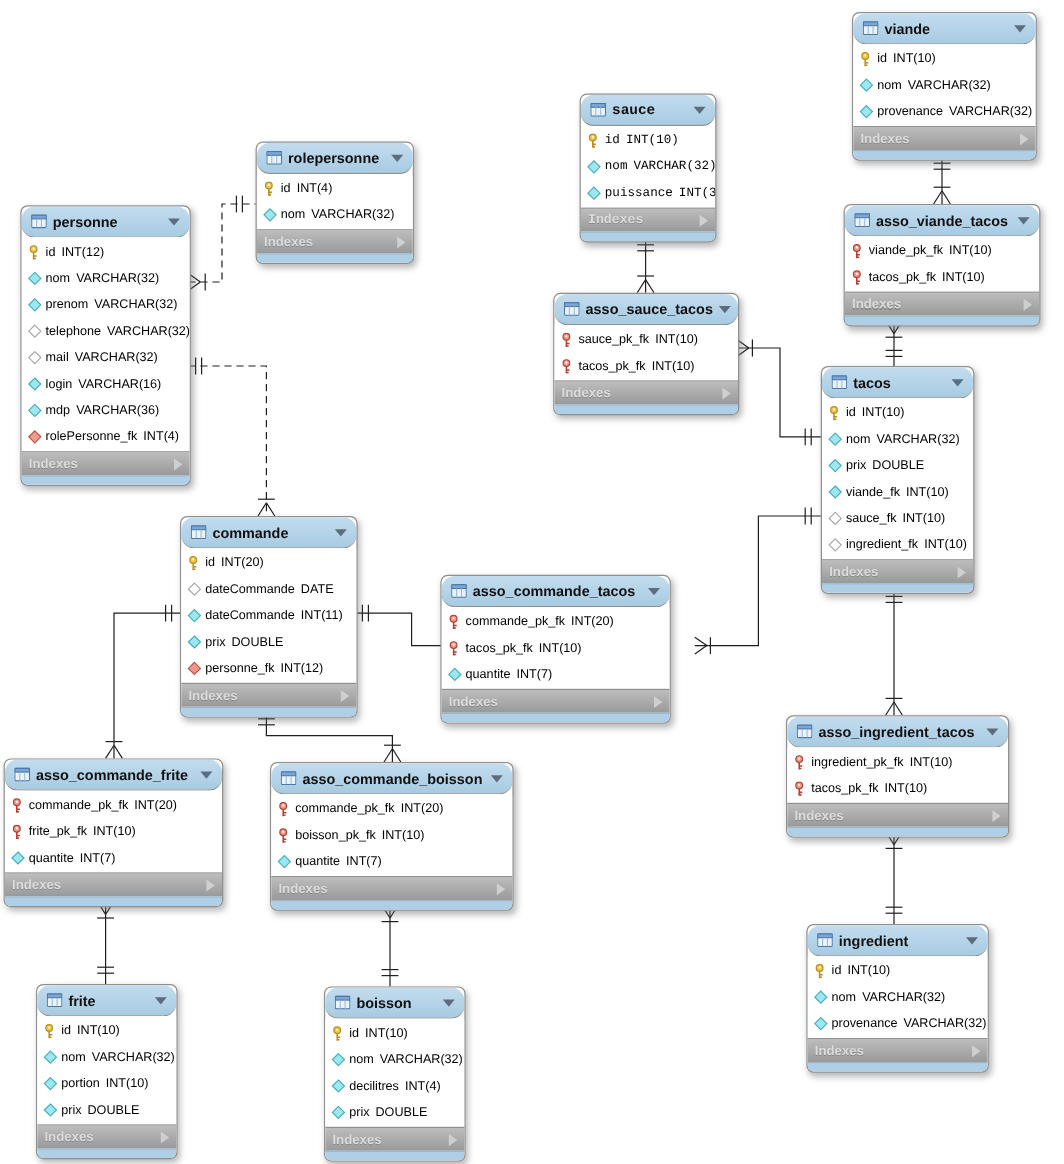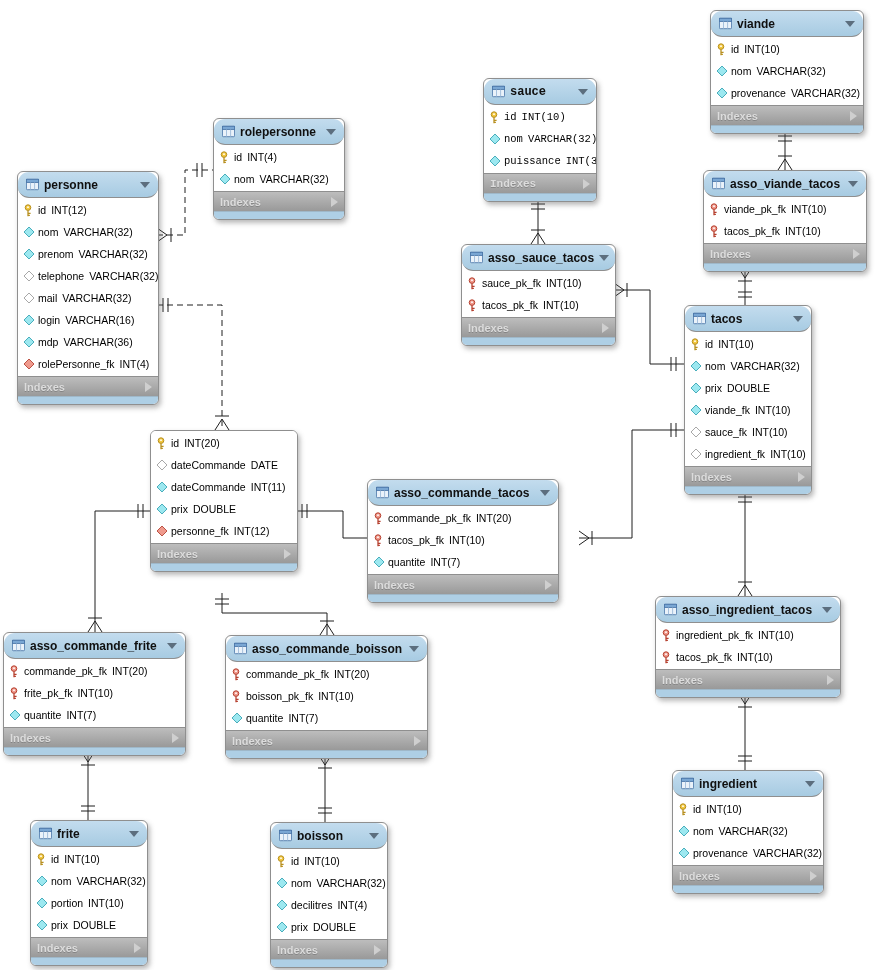--- a/index.html
+++ b/index.html
@@ -557,20 +557,32 @@
             <span class="ctype">INT(10)</span>
           </div>
         </div>
         <div class="idx">
           <span>Indexes</span>
           <div class="arrow"></div>
         </div>
         <div class="tfoot"></div>
       </div>
       <div class="table" style="left: 150px; top: 430px; width: 146px;">
+        <div class="thead">
+          <span class="cicon">
+            <svg width="15" height="13" viewBox="0 0 15 13">
+              <rect x="0.5" y="0.5" width="14" height="12" rx="1" fill="#eaf2fa" stroke="#4a76a8"></rect>
+              <rect x="0.5" y="0.5" width="14" height="3.6" fill="#7aa7d4" stroke="#4a76a8"></rect>
+              <line x1="5.2" y1="4.2" x2="5.2" y2="12.4" stroke="#9bb8d8"></line>
+              <line x1="9.9" y1="4.2" x2="9.9" y2="12.4" stroke="#9bb8d8"></line>
+            </svg>
+          </span>
+          <span class="tname">commande</span>
+          <div class="collapse"></div>
+        </div>
         <div class="tbody">
           <div class="col">
             <span class="cicon">
               <svg width="11" height="13" viewBox="0 0 11 13">
                 <circle cx="5" cy="3.6" r="2.8" fill="#f2c840" stroke="#b78f1f" stroke-width="1"></circle>
                 <circle cx="5" cy="3.2" r="0.9" fill="#ffffff" stroke="none"></circle>
                 <path d="M5 6.4 L5 12.2 M5 9.3 L7.6 9.3 M5 11.4 L6.9 11.4" stroke="#b78f1f" stroke-width="1.3" fill="none"></path>
               </svg>
             </span>
             <span class="cname">id</span>

